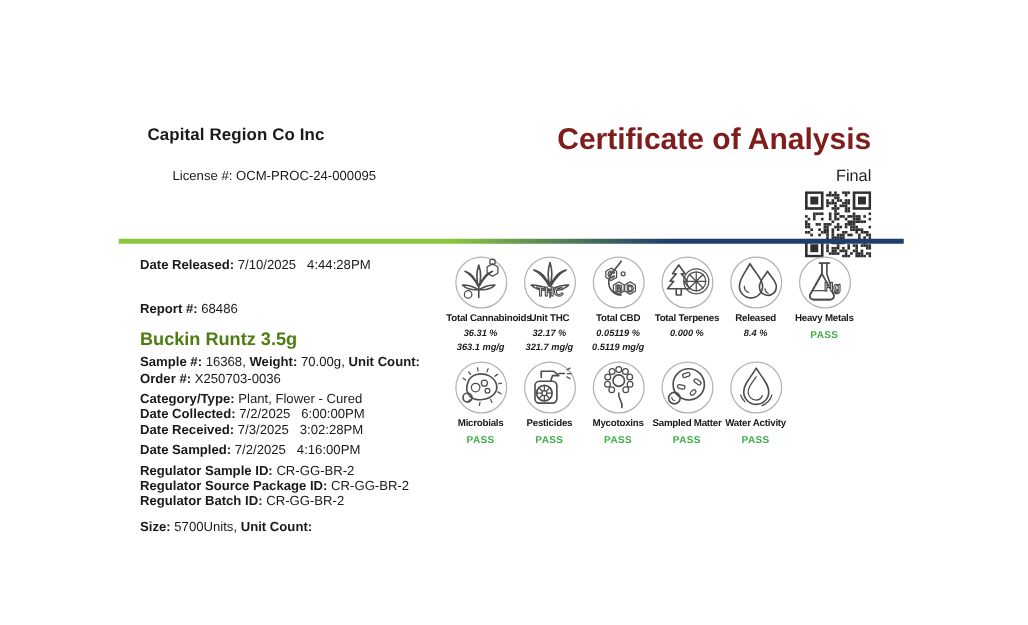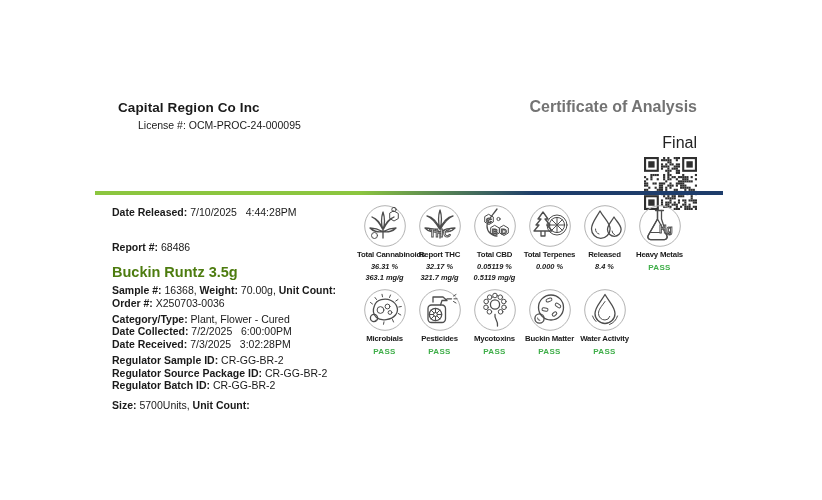--- a/index.html
+++ b/index.html
@@ -3,24 +3,24 @@
 <meta charset="utf-8">
 <style>
   * { margin:0; padding:0; box-sizing:border-box; }
   html,body { background:#ffffff; }
   body { font-family:"Liberation Sans","DejaVu Sans",sans-serif; color:#1a1a1a; }
   .canvas { position:relative; width:822px; height:500px; background:#ffffff; overflow:hidden; }
 
   
   .hdr-left { position:absolute; left:118px; top:100px; }
   .company { font-size:13.5px; font-weight:bold; letter-spacing:.1px; }
-  .license { font-size:10.5px; margin-top:4px;padding-left:20px; }
+  .license { font-size:10.5px; margin-top:20px;padding-left:20px; }
   .hdr-right { position:absolute; right:125px; top:98px; text-align:right; }
-  .coa-title { font-size:16px; font-weight:bold; color:#737373; }
-  .final { font-size:16px; margin-top:18px; color:#222; }
+  .coa-title { font-size:24px; font-weight:bold; color:#7f1d1d; }
+  .final { font-size:13px; margin-top:7px; color:#222; }
   .qr-wrap { margin-top:5px; display:inline-block; }
 
   
   .divider { position:absolute; left:95px; top:191px; width:628px; height:4px;
     background:linear-gradient(90deg,#8CC63F 0%,#8CC63F 42%,#1E3D6B 70%,#1E3D6B 100%); }
 
   
   .info { position:absolute; left:112px; top:206px; width:255px; font-size:10.5px; line-height:12.4px; }
   .line .b { font-weight:bold; }
   .mb10 { margin-bottom:23px; }
@@ -301,20 +301,23 @@
     <div class="line gap-top">
       <span class="b">Category/Type:</span> <span>Plant, Flower - Cured</span>
     </div>
     <div class="line">
       <span class="b">Date Collected:</span> <span>7/2/2025&nbsp;&nbsp; 6:00:00PM</span>
     </div>
     <div class="line">
       <span class="b">Date Received:</span> <span>7/3/2025&nbsp;&nbsp; 3:02:28PM</span>
     </div>
     <div class="line gap-top">
+      <span class="b">Date Sampled:</span> <span>7/2/2025&nbsp;&nbsp; 4:16:00PM</span>
+    </div>
+    <div class="line gap-top">
       <span class="b">Regulator Sample ID:</span> <span>CR-GG-BR-2</span>
     </div>
     <div class="line">
       <span class="b">Regulator Source Package ID:</span> <span>CR-GG-BR-2</span>
     </div>
     <div class="line">
       <span class="b">Regulator Batch ID:</span> <span>CR-GG-BR-2</span>
     </div>
     <div class="line size-line">
       <span class="b">Size:</span> <span>5700Units,</span>
@@ -349,21 +352,21 @@
           <svg viewBox="0 0 44 44">
               <circle class="ring" cx="22" cy="22" r="20.3"></circle>
             <path class="art" d="M22,34 L22,28 M22,6 C20,12 20,18 22,25 C24,18 24,12 22,6 Z
               M9,12 C14,14 18,19 21.5,25 C19.5,18 14.5,13 9,12 Z
               M35,12 C30,14 26,19 22.5,25 C24.5,18 29.5,13 35,12 Z
               M7,24 C12,24 17,25.5 21.5,27.5 C16,29 10,27.5 7,24 Z
               M37,24 C32,24 27,25.5 22.5,27.5 C28,29 34,27.5 37,24 Z"></path>
             <text class="otext" x="22" y="33" text-anchor="middle" font-size="10.5">THC</text>
           </svg>
         </span>
-        <div class="tname">Report THC</div>
+        <div class="tname">Unit THC</div>
         <div class="tval">32.17 %</div>
         <div class="tval">321.7 mg/g</div>
       </div>
 
       <div class="cell">
         <span class="icon">
           <svg viewBox="0 0 44 44">
               <circle class="ring" cx="22" cy="22" r="20.3"></circle>
             <path class="art" d="M24,5 C19,12 14,16 14,22 a10,10 0 0 0 10,10"></path>
             <polygon class="thin" points="16,10.5 20.3,13 20.3,18 16,20.5 11.7,18 11.7,13"></polygon>
@@ -487,21 +490,21 @@
               <circle class="ring" cx="22" cy="22" r="20.3"></circle>
             <circle class="art" cx="23" cy="19.5" r="12.5"></circle>
             <rect class="thin" x="18" y="10.5" width="6" height="3" rx="1.5" transform="rotate(-20 21 12)"></rect>
             <rect class="thin" x="27" y="16" width="6" height="3" rx="1.5" transform="rotate(35 30 17.5)"></rect>
             <rect class="thin" x="14" y="20" width="6" height="3" rx="1.5" transform="rotate(10 17 21.5)"></rect>
             <rect class="thin" x="24" y="24.5" width="5" height="3" rx="1.5" transform="rotate(-40 26.5 26)"></rect>
             <circle class="art" cx="11.5" cy="30.5" r="4.6" fill="#fff"></circle>
             <path class="thin" d="M9.5,30 a2.3,2.3 0 0 0 2.3,2.4"></path>
           </svg>
         </span>
-        <div class="tname">Buckin Matter</div>
+        <div class="tname">Sampled Matter</div>
         <div class="tpass">PASS</div>
       </div>
 
       <div class="cell">
         <span class="icon">
           <svg viewBox="0 0 44 44">
               <circle class="ring" cx="22" cy="22" r="20.3"></circle>
             <path class="art" d="M22,6.5 C17,15 12,19 12,25.5 a10,10 0 0 0 20,0 C32,19 27,15 22,6.5 Z"></path>
             <path class="thin" d="M22,13.5 C18.5,18.5 15.5,21.5 15.5,25.5 a6.5,6.5 0 0 0 6.5,6.5 a5,5 0 0 0 4.8,-3.6"></path>
             <path class="thin" d="M34.5,28 a13,13 0 0 1 -8,8.5"></path>

